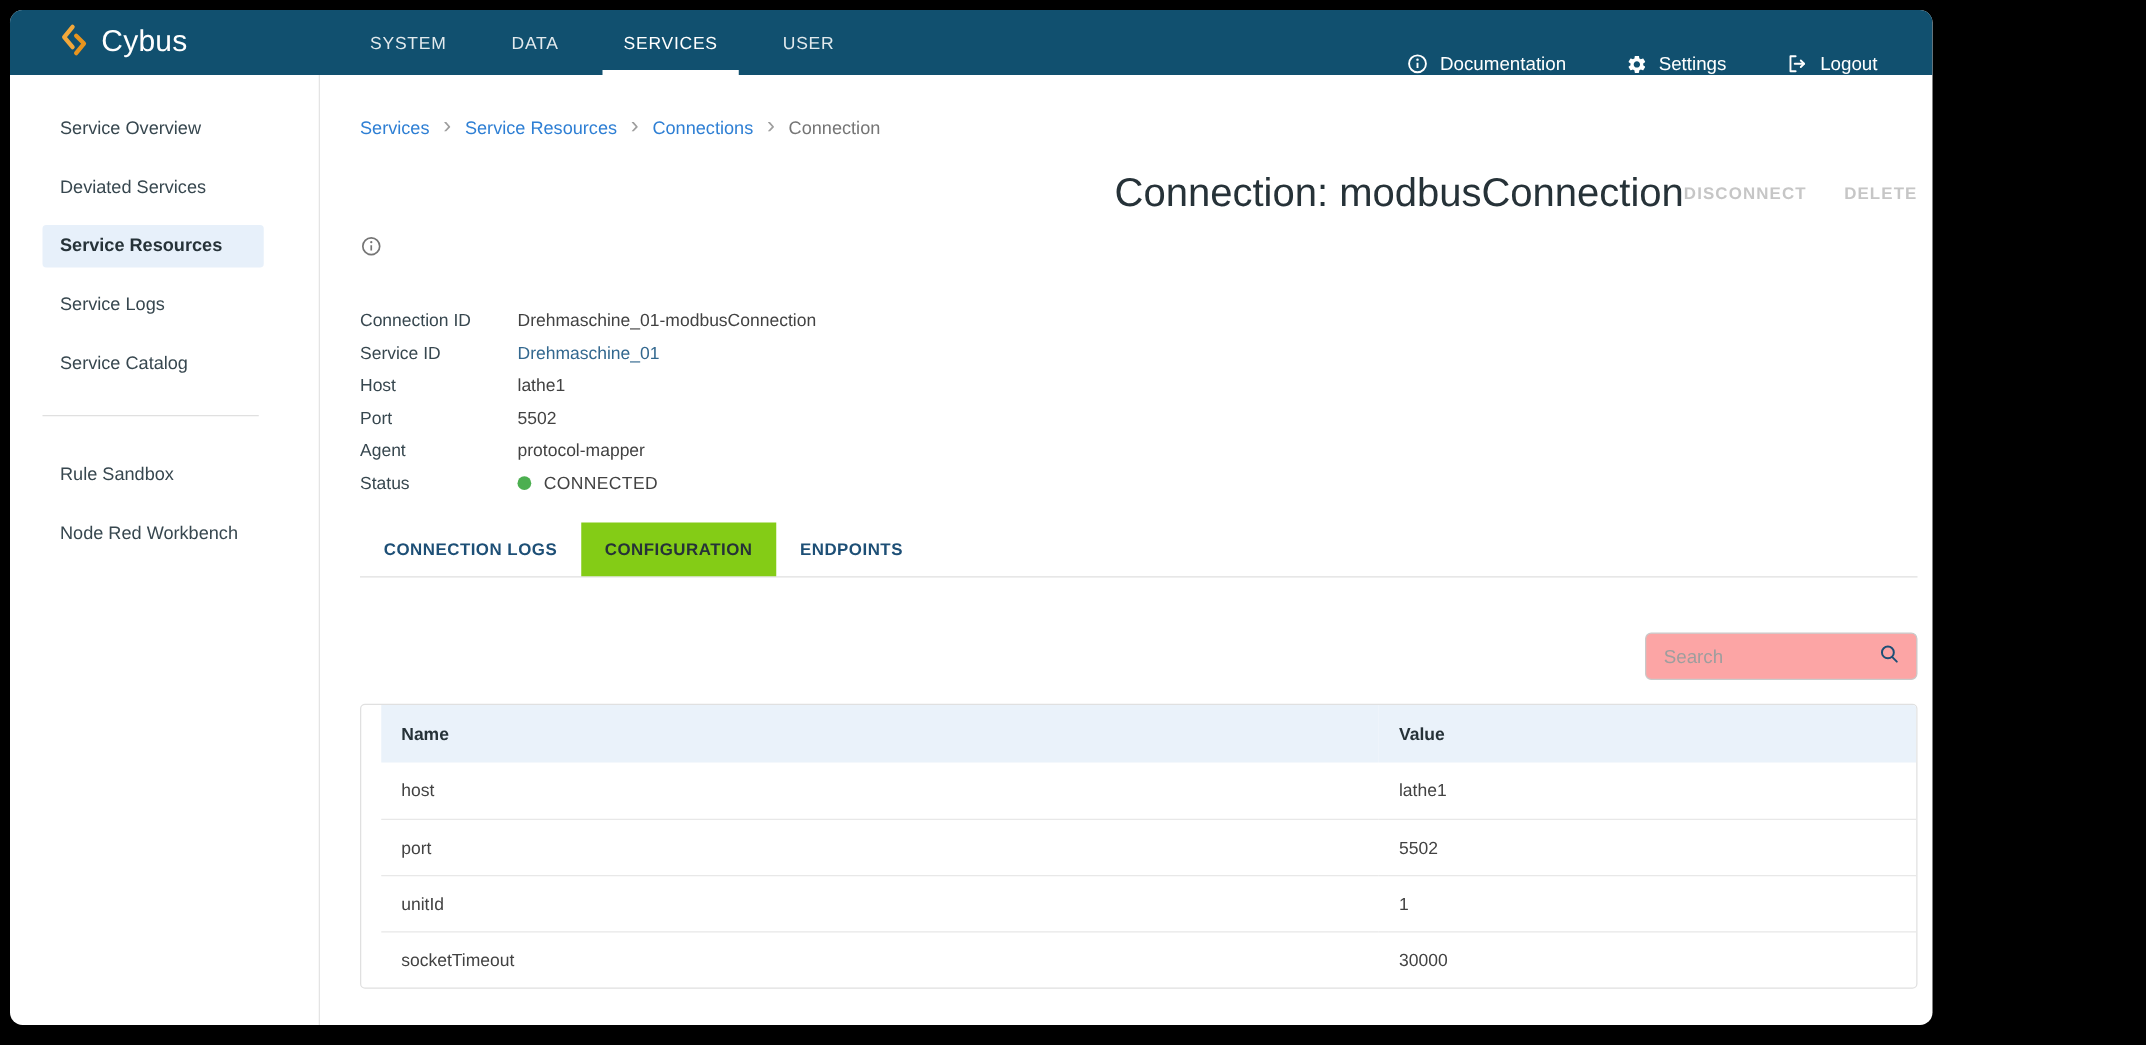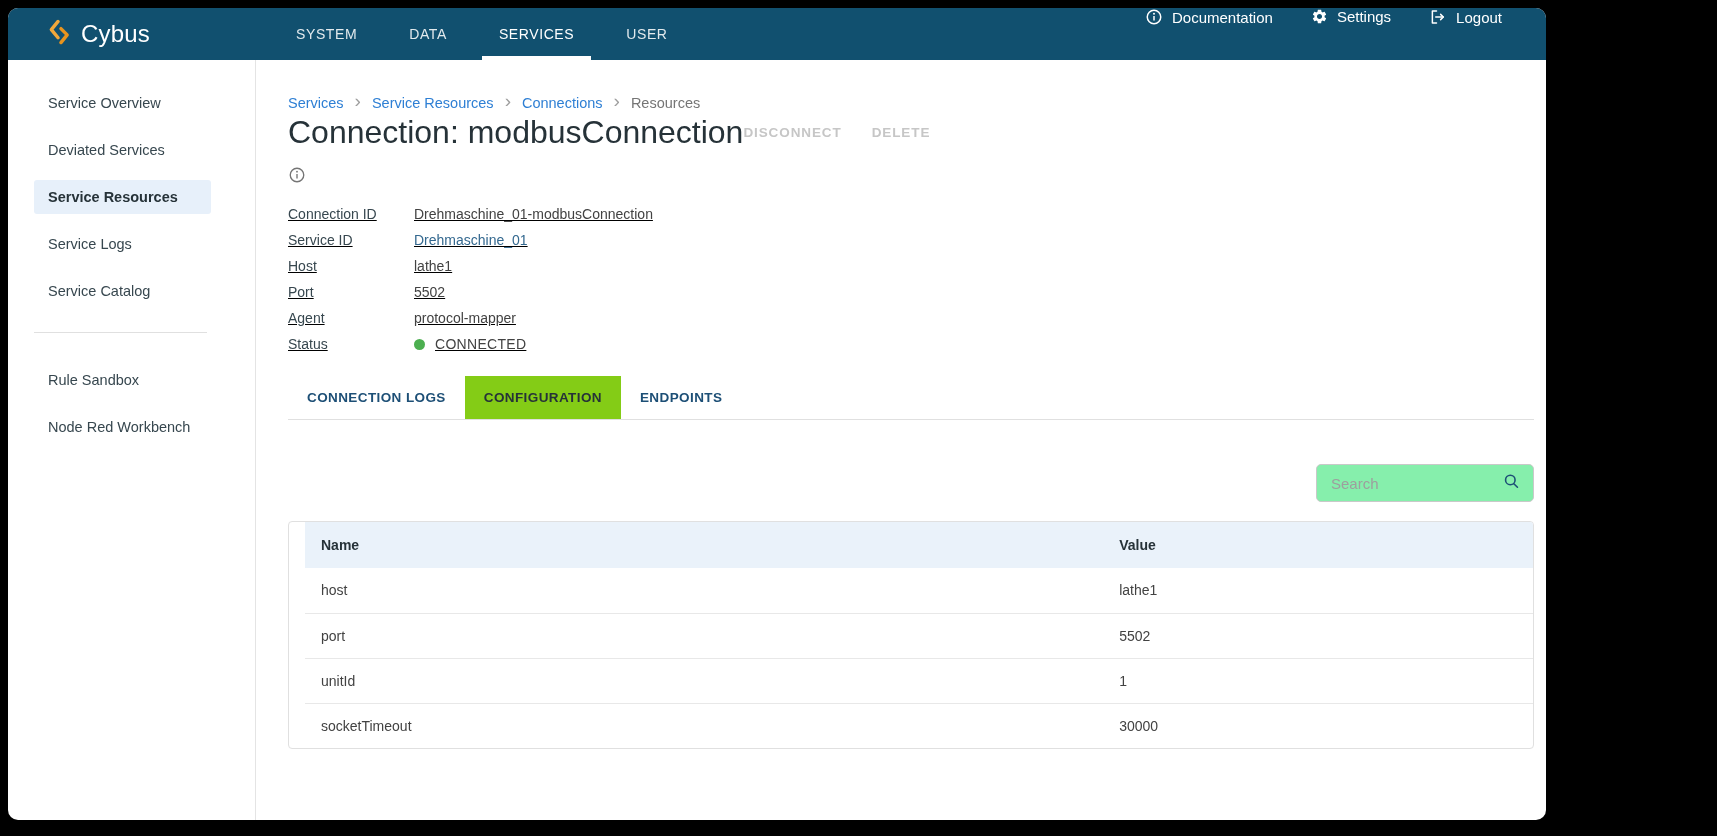--- a/index.html
+++ b/index.html
@@ -20,21 +20,21 @@
   .brand-name { font-size: 24px; color: #fff; letter-spacing: 0.2px; }
   .nav-tabs { display: flex; margin-left: 120px; }
   .nav-tab {
     position: relative; display: flex; align-items: center; padding: 0 26px;
     font-size: 14px; letter-spacing: 0.6px; color: rgba(255,255,255,0.88); cursor: pointer;
   }
   .nav-tab.active { color: #fff; }
   .nav-tab.active::after {
     content: ""; position: absolute; left: 9px; right: 9px; bottom: 0; height: 4px; background: #fff;
   }
-  .nav-actions { margin-left: auto; display: flex; align-items: flex-start; gap: 38px; }
+  .nav-actions { margin-left: auto; display: flex; align-items: flex-end; gap: 48px; }
   .nav-action { display: flex; align-items: center; gap: 9px; font-size: 15px; cursor: pointer; color: #fff; }
   .nav-action svg { display: block; }
 
   
   .shell { display: flex; height: 760px; }
 
   
   .sidebar { width: 248px; flex-shrink: 0; border-right: 1px solid #e4e4e4; padding-top: 26px; }
   .side-item {
     margin: 0 44px 13px 26px; padding: 9px 14px; font-size: 14.5px; color: #37474F;
@@ -44,51 +44,51 @@
   .side-divider { border: none; border-top: 1px solid #e0e0e0; margin: 24px 48px 30px 26px; }
 
   
   .main { flex: 1; padding: 34px 12px 0 32px; overflow: hidden; }
 
   .breadcrumb { display: flex; align-items: center; gap: 11px; font-size: 14.5px; }
   .crumb-link { color: #2E7FD4; cursor: pointer; }
   .crumb-sep { color: #9e9e9e; font-size: 19px; line-height: 14px; padding-bottom: 3px; }
   .crumb-current { color: #757575; }
 
-  .page-head { display: flex; align-items: center; justify-content: flex-start; margin-top: 3px; }
+  .page-head { display: flex; align-items: center; justify-content: flex-end; margin-top: 25px; }
   .page-title { font-size: 32px; font-weight: 400; color: #263238; }
   .page-actions { display: flex; gap: 30px; }
   .pg-btn {
     background: none; border: none; font-family: inherit; font-size: 13.5px; font-weight: 700;
     letter-spacing: 0.9px; color: #C6C6C6; cursor: default;
   }
 
   .subtitle { display: flex; align-items: center; gap: 10px; margin-top: 15px; color: #757575; font-size: 15px; }
   .subtitle svg { flex-shrink: 0; }
 
-  .details { margin-top: 14px; text-decoration: underline; }
+  .details { margin-top: 33px; }
   .detail-row { display: flex; align-items: center; padding: 5px 0; font-size: 14px; }
   .detail-label { width: 126px; flex-shrink: 0; color: #37474F; }
   .detail-value { color: #424242; }
   .detail-value.link { color: #33688F; cursor: pointer; text-align: right; }
   .status-wrap { display: flex; align-items: center; gap: 10px; }
   .status-dot { width: 11px; height: 11px; border-radius: 50%; background: #4CAF50; }
   .status-text { color: #424242; letter-spacing: 0.3px; }
 
   .tabs { display: flex; margin-top: 19px; border-bottom: 1px solid #e0e0e0; }
   .tab {
     background: none; border: none; font-family: inherit; padding: 14px 19px; font-size: 13.5px;
     font-weight: 700; letter-spacing: 0.4px; color: #1D4F76; cursor: pointer;
   }
   .tab.active { color: #263238; background: #84cc16; }
 
   .toolbar { display: flex; justify-content: flex-end; margin-top: 44px; }
   .search-box {
     width: 218px; height: 38px; border: 1px solid #c9c9c9; border-radius: 5px;
-    display: flex; align-items: center; padding: 0 12px 0 14px; background: #86efac;
+    display: flex; align-items: center; padding: 0 12px 0 14px; background: #fca5a5;
   }
   .search-input {
     border: none; outline: none; flex: 1; min-width: 0; font-family: inherit;
     font-size: 15px; color: #424242; background: transparent;
   }
   .search-input::placeholder { color: #9e9e9e; }
   .search-btn { background: none; border: none; cursor: pointer; display: flex; padding: 0; }
 
   .config-table { margin-top: 19px; border: 1px solid #e0e0e0; border-radius: 4px; overflow: hidden; padding-left: 16px; }
   table { width: 100%; border-collapse: collapse; font-size: 14px; }
@@ -169,21 +169,21 @@
 
     <div class="main">
 
       <div class="breadcrumb">
         <span class="crumb-link">Services</span>
         <span class="crumb-sep">›</span>
         <span class="crumb-link">Service Resources</span>
         <span class="crumb-sep">›</span>
         <span class="crumb-link">Connections</span>
         <span class="crumb-sep">›</span>
-        <span class="crumb-current">Resources</span>
+        <span class="crumb-current">Connection</span>
       </div>
 
       <div class="page-head">
         <div class="page-title">Connection: modbusConnection</div>
         <div class="page-actions">
           <button class="pg-btn">DISCONNECT</button>
           <button class="pg-btn">DELETE</button>
         </div>
       </div>
 

